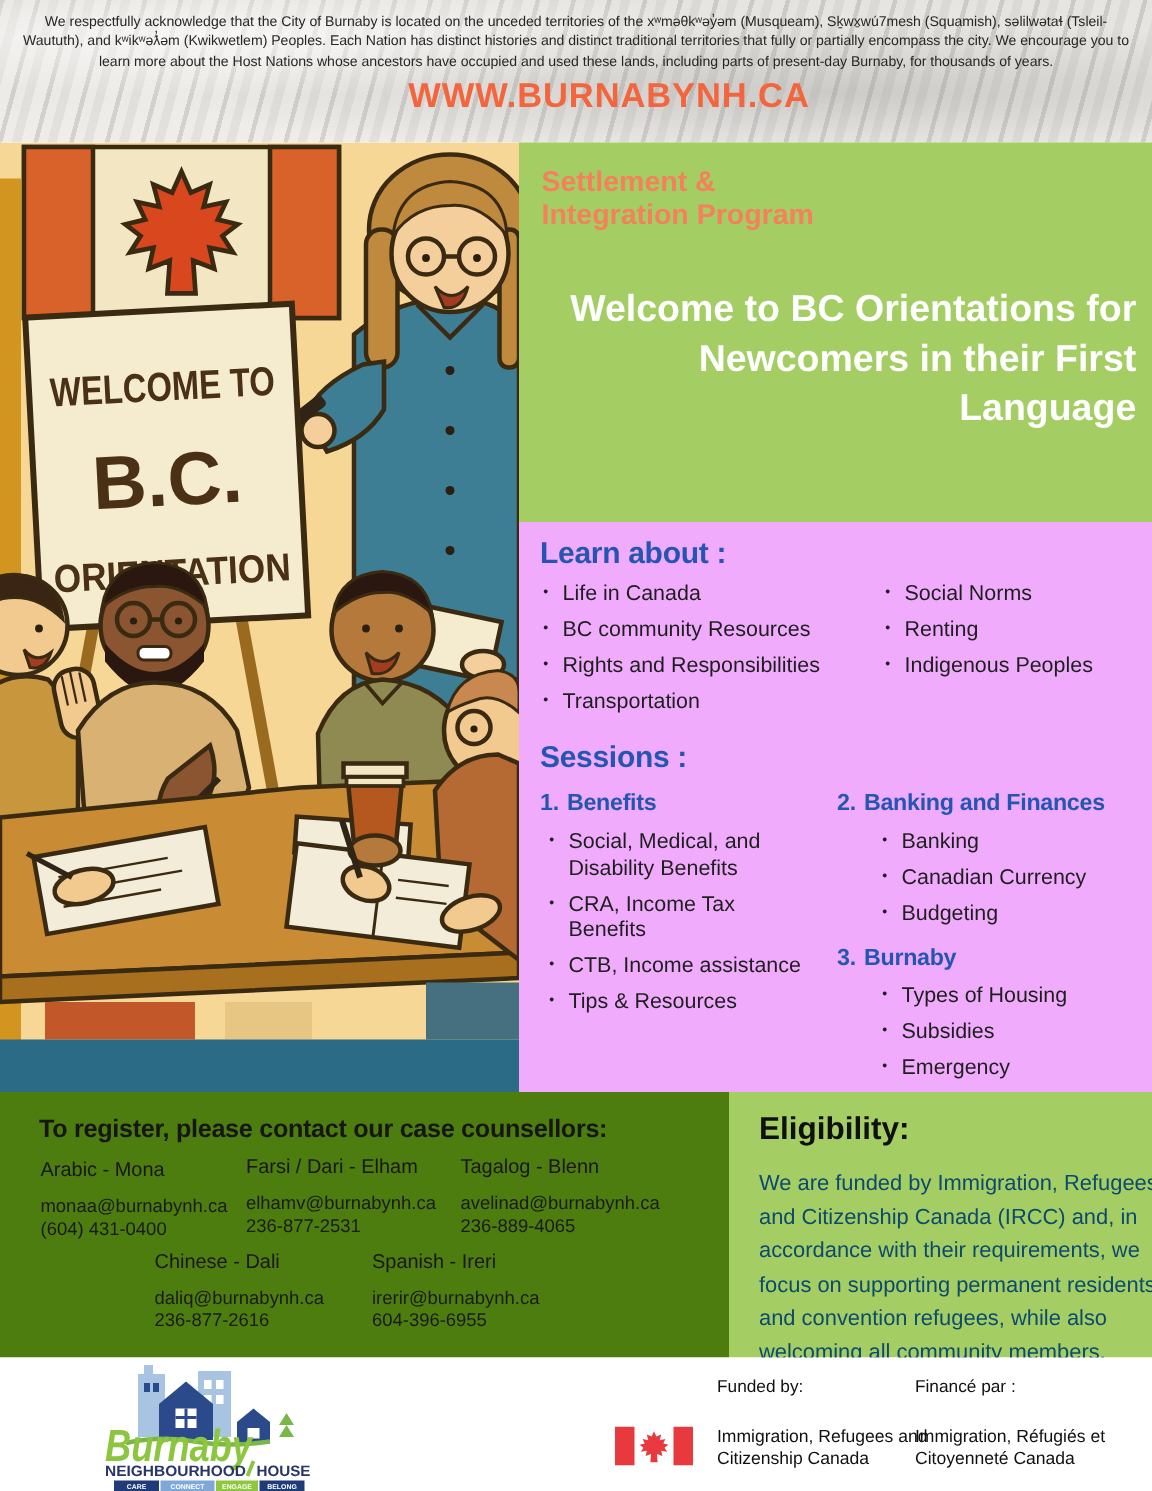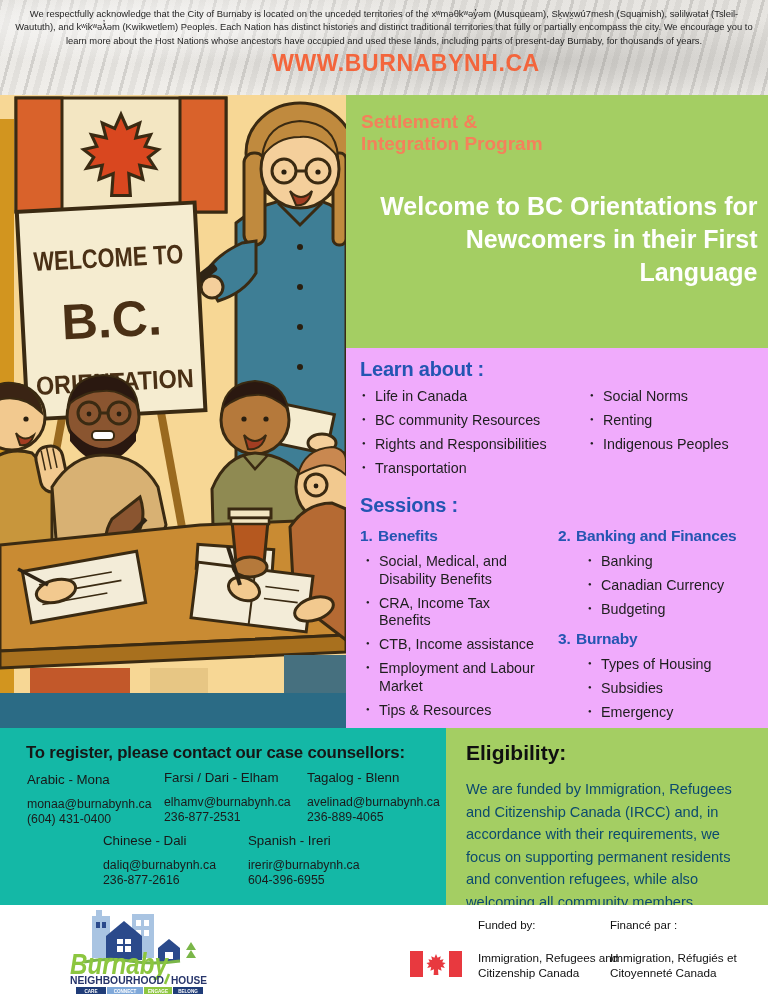--- a/index.html
+++ b/index.html
@@ -58,21 +58,21 @@
   .sess-col2 { flex:1; }
   .session-title { color:#2455b2; font-weight:bold; font-size:15.5px; letter-spacing:-.2px; }
   .session-title .num { display:inline-block; width:18px; }
   .session .bullets { margin-top:8px; }
   .sess-col1 .bullets { width:172px; margin-left:4px; }
   .sess-col2 .bullets { margin-left:28px; width:150px; }
   .session + .session { margin-top:12px; }
 
   
   .register-row { display:flex; height:177px; }
-  .register { position:relative; width:446px; flex:none; background:#14b8a6; }
+  .register { position:relative; width:486px; flex:none; background:#4d7c0f; }
   .register-heading {
     position:absolute; left:26px; top:15px; width:410px;
     font-size:16.8px; font-weight:bold; color:#161616; letter-spacing:-.2px;
   }
   .contact { position:absolute; width:150px; }
   .contact-label { font-size:13.3px; font-weight:normal; color:#181818; margin-bottom:10px; }
   .contact-email, .contact-phone { font-size:12.3px; line-height:1.25; color:#1b1b1b; }
   .contact-1 { left:27px;  top:44px; }
   .contact-2 { left:164px; top:42px; }
   .contact-3 { left:307px; top:42px; }
@@ -281,21 +281,20 @@
         <div class="sessions-cols">
           <div class="sess-col1">
             <div class="session">
               <div class="session-title">
                 <span class="num">1.</span><span>Benefits</span>
               </div>
               <ul class="bullets">
                 <li>Social, Medical, and Disability Benefits</li>
                 <li>CRA, Income Tax Benefits</li>
                 <li>CTB, Income assistance</li>
-                <li>Employment and Labour Market</li>
                 <li>Tips &amp; Resources</li>
               </ul>
             </div>
           </div>
           <div class="sess-col2">
             <div class="session">
               <div class="session-title">
                 <span class="num">2.</span><span>Banking and Finances</span>
               </div>
               <ul class="bullets">

